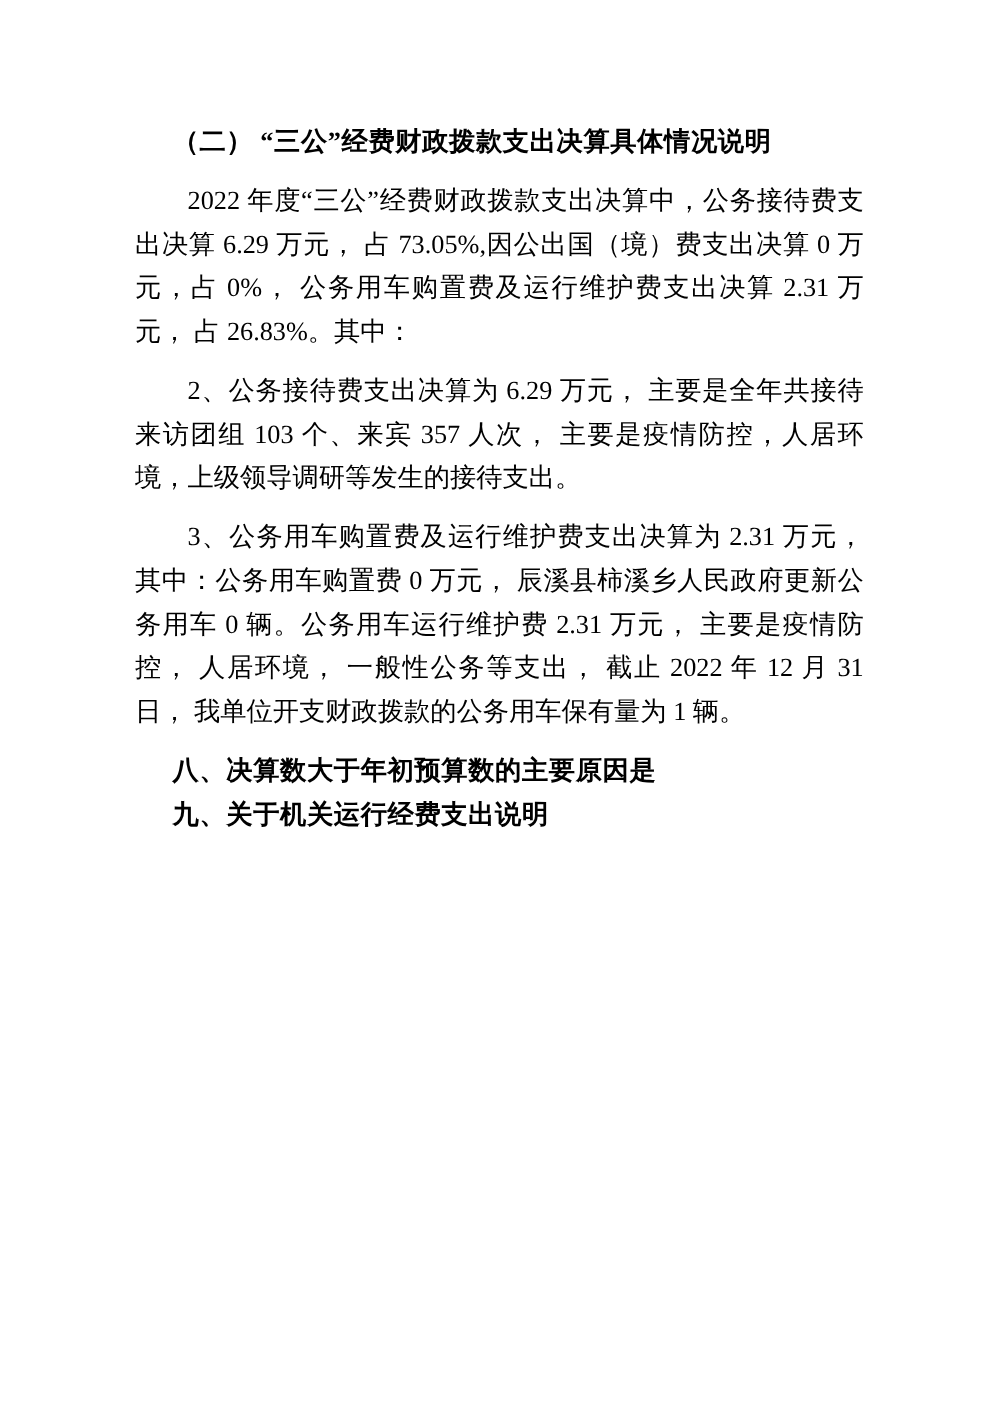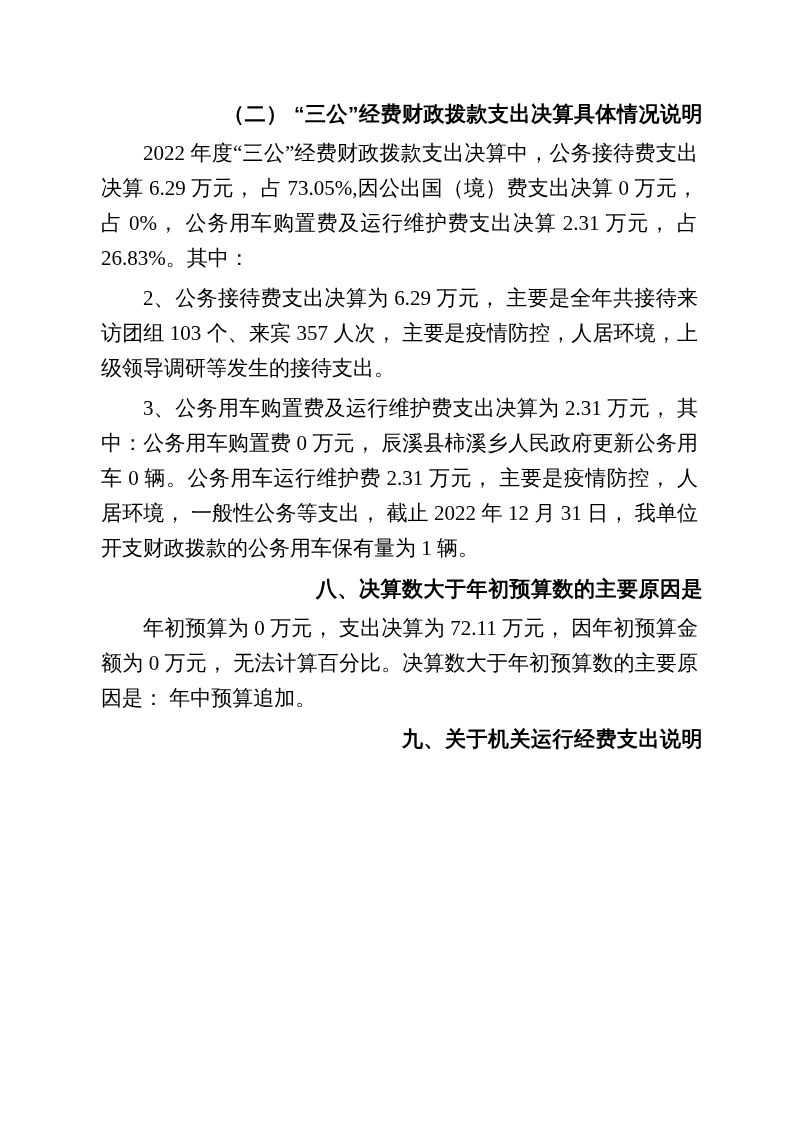--- a/index.html
+++ b/index.html
@@ -18,32 +18,31 @@
   }
   .content {
     position: absolute;
     top: 96px;
     left: 96px;
     width: 607px;
     color: #000000;
   }
   .doc-heading {
     margin: 0;
-    font-family: Liberation Sans, sans-serif;
+    font-family: Liberation Serif, serif;
     font-weight: 700;
     font-size: 21px;
     line-height: 35px;
     text-indent: 2em;
     letter-spacing: 0.5px;
     color: #000000;
     white-space: normal;
-    text-align: right;
   }
   .doc-para {
-    margin: 5px;
+    margin: 12px;
     font-family: "Liberation Serif", "DejaVu Serif", serif;
     font-weight: 400;
     font-size: 21px;
     line-height: 35px;
     text-indent: 2em;
     text-align: justify;
     color: #000000;
   }
 </style>
 </head>
@@ -58,18 +57,17 @@
 
 
     <p class="doc-para">2、公务接待费支出决算为 6.29 万元， 主要是全年共接待来访团组 103 个、来宾 357 人次， 主要是疫情防控，人居环境，上级领导调研等发生的接待支出。</p>
 
     <p class="doc-para">3、公务用车购置费及运行维护费支出决算为 2.31 万元， 其中：公务用车购置费 0 万元， 辰溪县柿溪乡人民政府更新公务用车 0 辆。公务用车运行维护费 2.31 万元， 主要是疫情防控， 人居环境， 一般性公务等支出， 截止 2022 年 12 月 31 日， 我单位开支财政拨款的公务用车保有量为 1 辆。</p>
 
     <h2 class="doc-heading">八、决算数大于年初预算数的主要原因是</h2>
 
 
 
-    <p class="doc-para">年初预算为 0 万元， 支出决算为 72.11 万元， 因年初预算金额为 0 万元， 无法计算百分比。决算数大于年初预算数的主要原因是： 年中预算追加。</p>
 
     <h2 class="doc-heading">九、关于机关运行经费支出说明</h2>
 
   </div>
 </div>
 
 </body></html>

